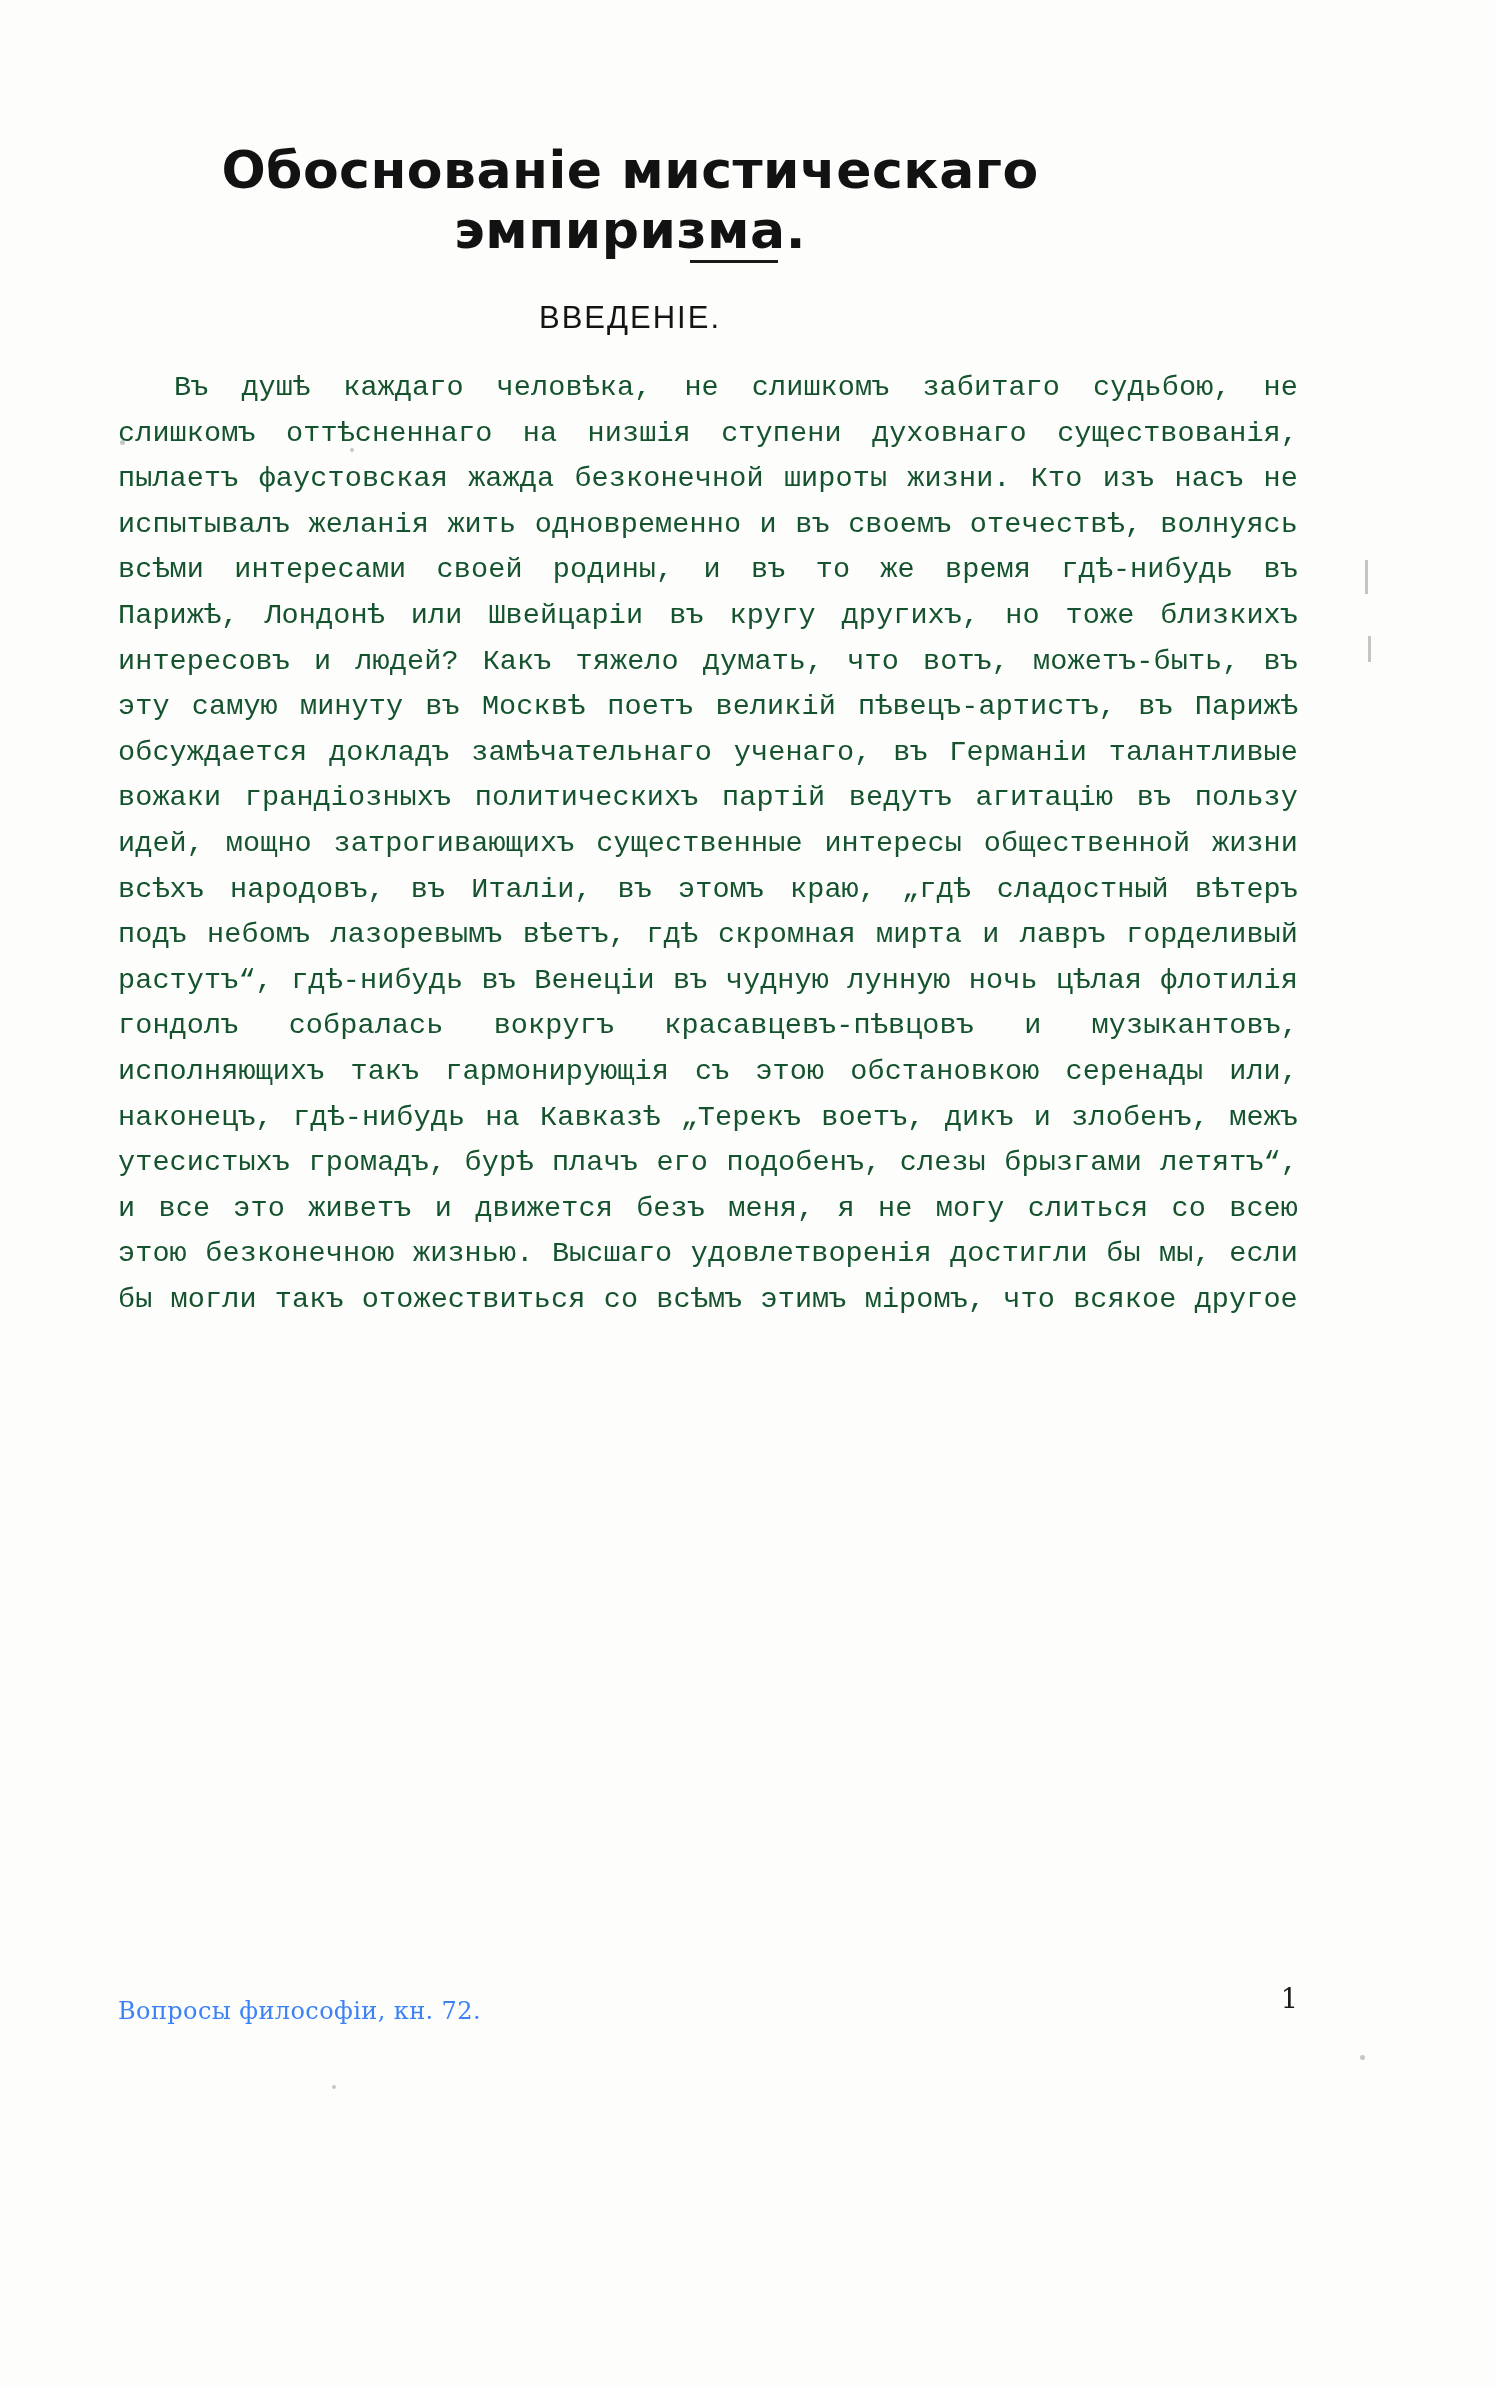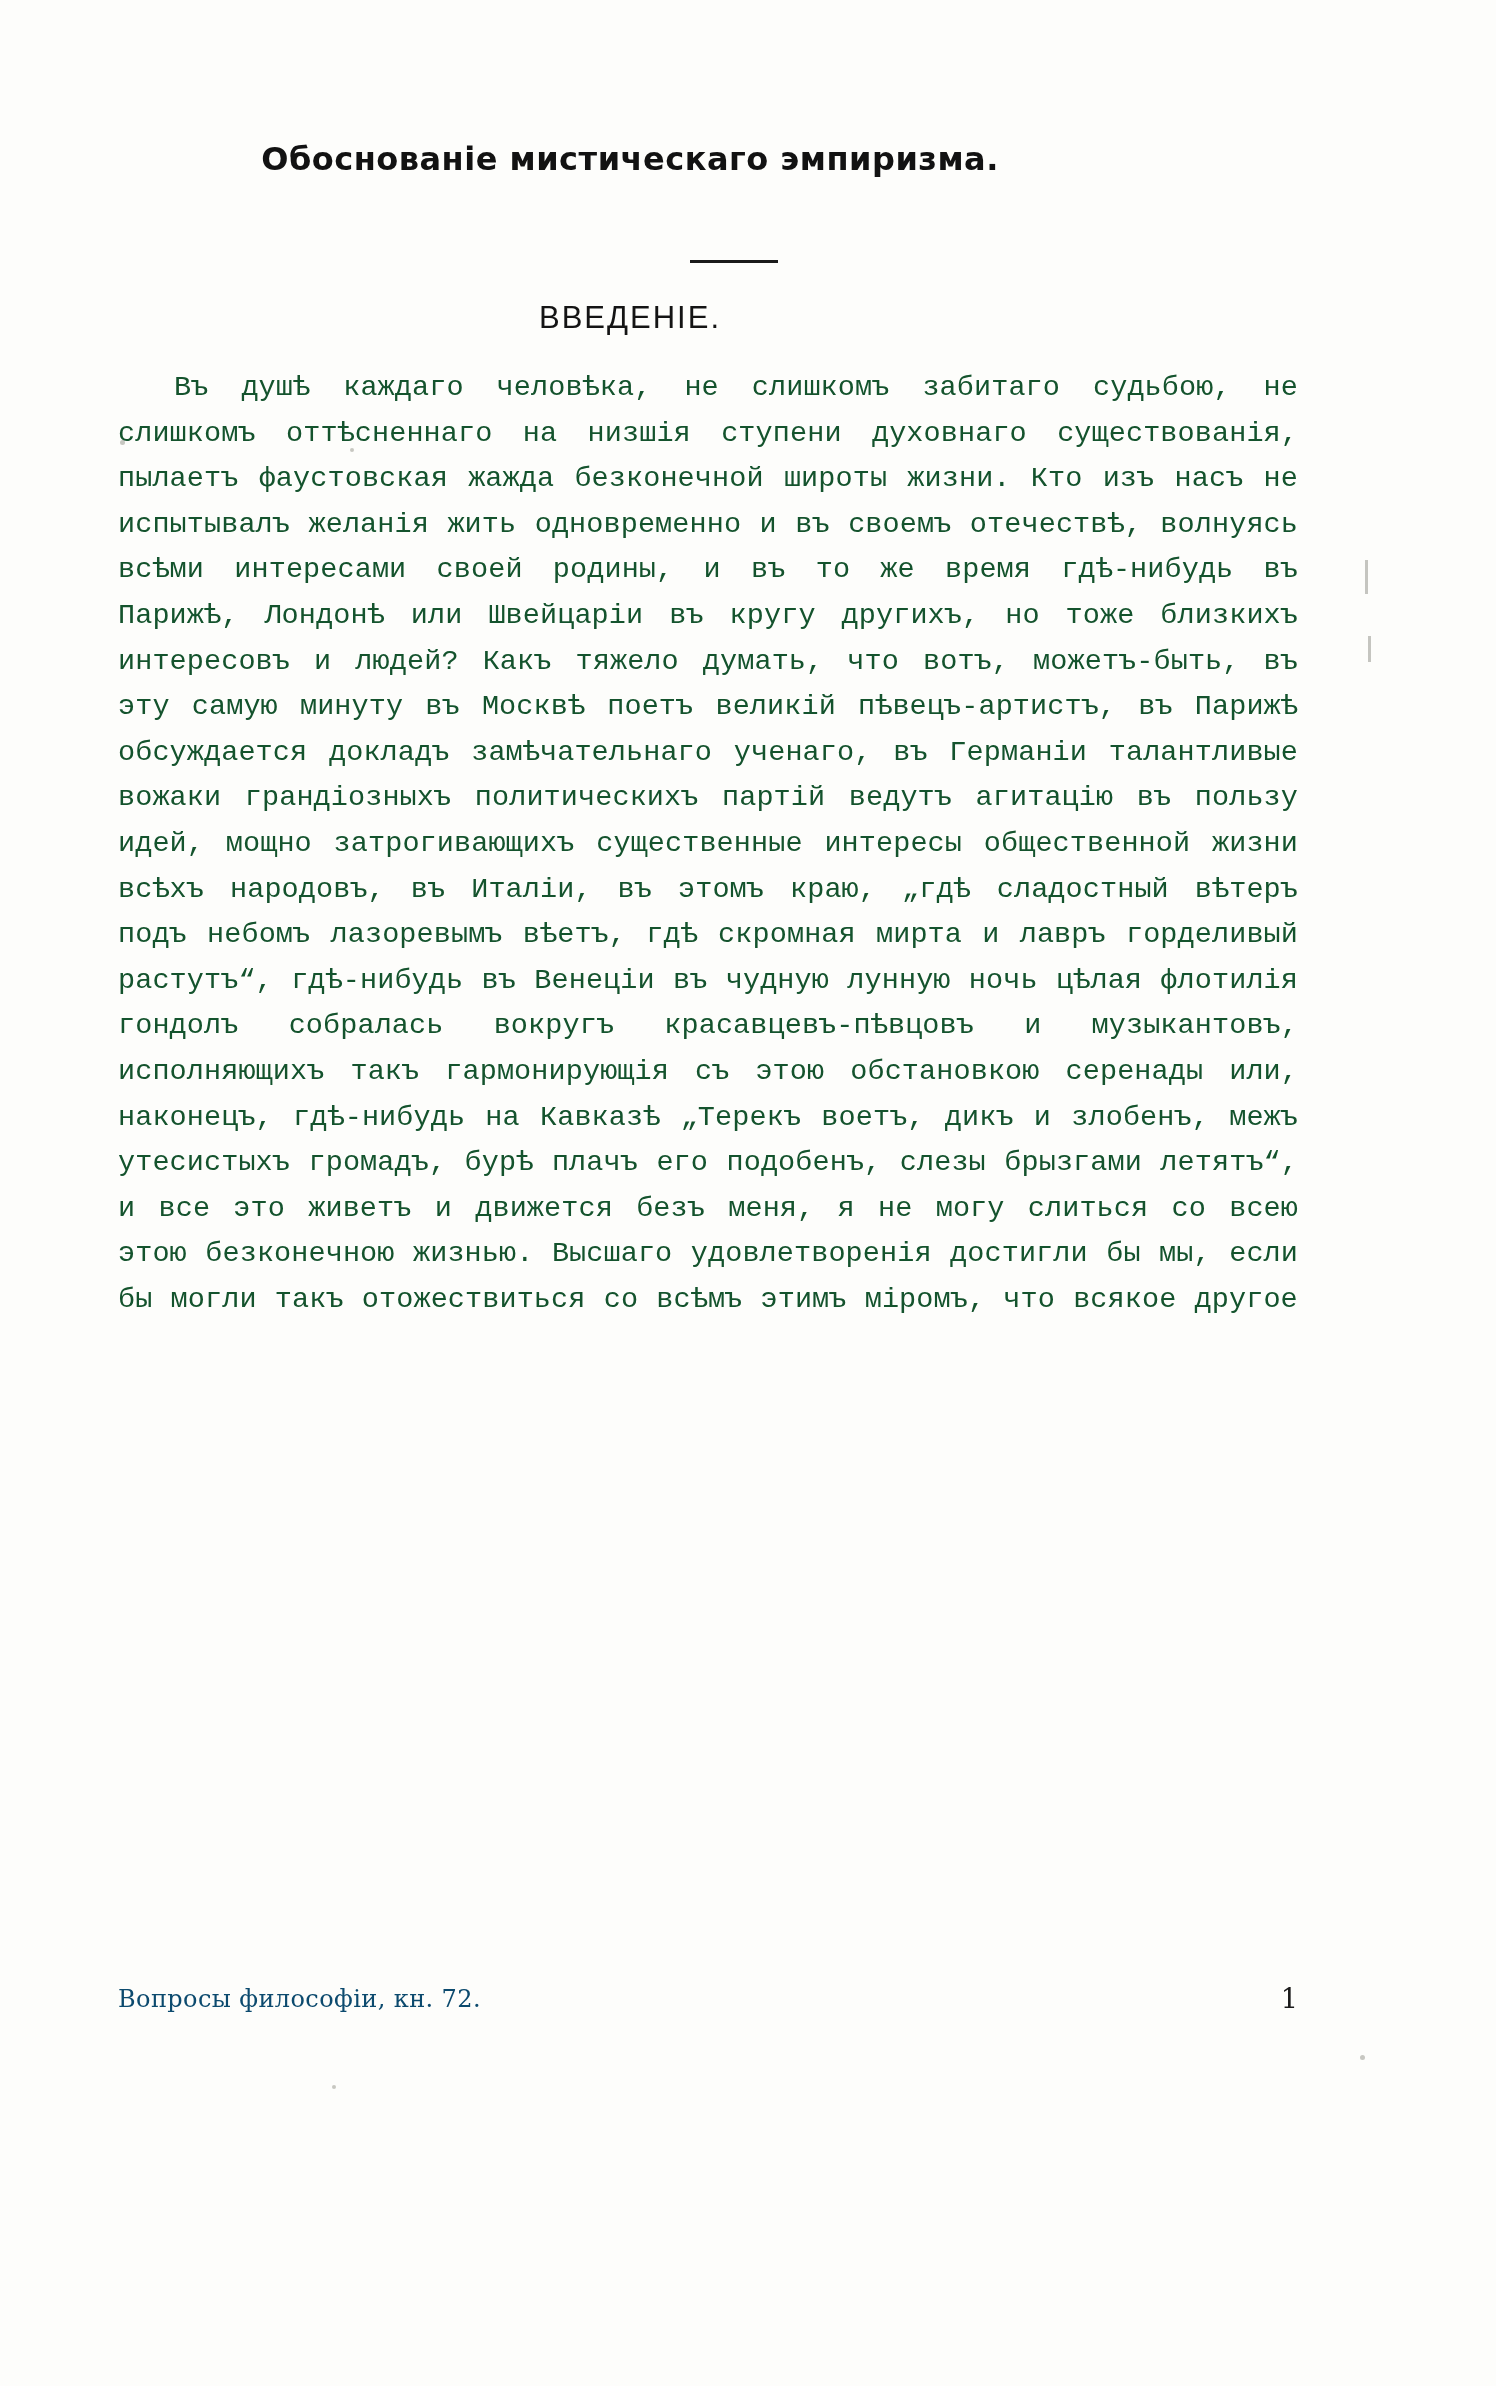--- a/index.html
+++ b/index.html
@@ -20,21 +20,21 @@
     left: 0;
     top: 0;
     width: 1496px;
     height: 2386px;
     background: #fdfdfb;
   }
   .doc-title {
     text-align: center;
     font-family: "DejaVu Sans", sans-serif;
     font-weight: bold;
-    font-size: 32px;
+    font-size: 52px;
     letter-spacing: 0.5px;
     color: #121212;
     margin: 0;
     padding: 0;
     position: absolute;
     left: 130px;
     top: 140px;
     width: 1000px;
   }
   .title-rule {
@@ -74,24 +74,24 @@
   .footer {
     position: absolute;
     left: 118px;
     top: 1985px;
     width: 1180px;
     height: 40px;
   }
   .footer-left {
     position: absolute;
     left: 0;
-    top: 0;
+    top: 12px;
     font-family: "DejaVu Serif", serif;
     font-size: 24px;
-    color: #0c4a6e;
+    color: #3b82f6;
     letter-spacing: 0.4px;
   }
   .footer-right {
     position: absolute;
     right: 0;
     top: -2px;
     font-family: "DejaVu Serif", serif;
     font-size: 27px;
     color: #1a1a1a;
   }

